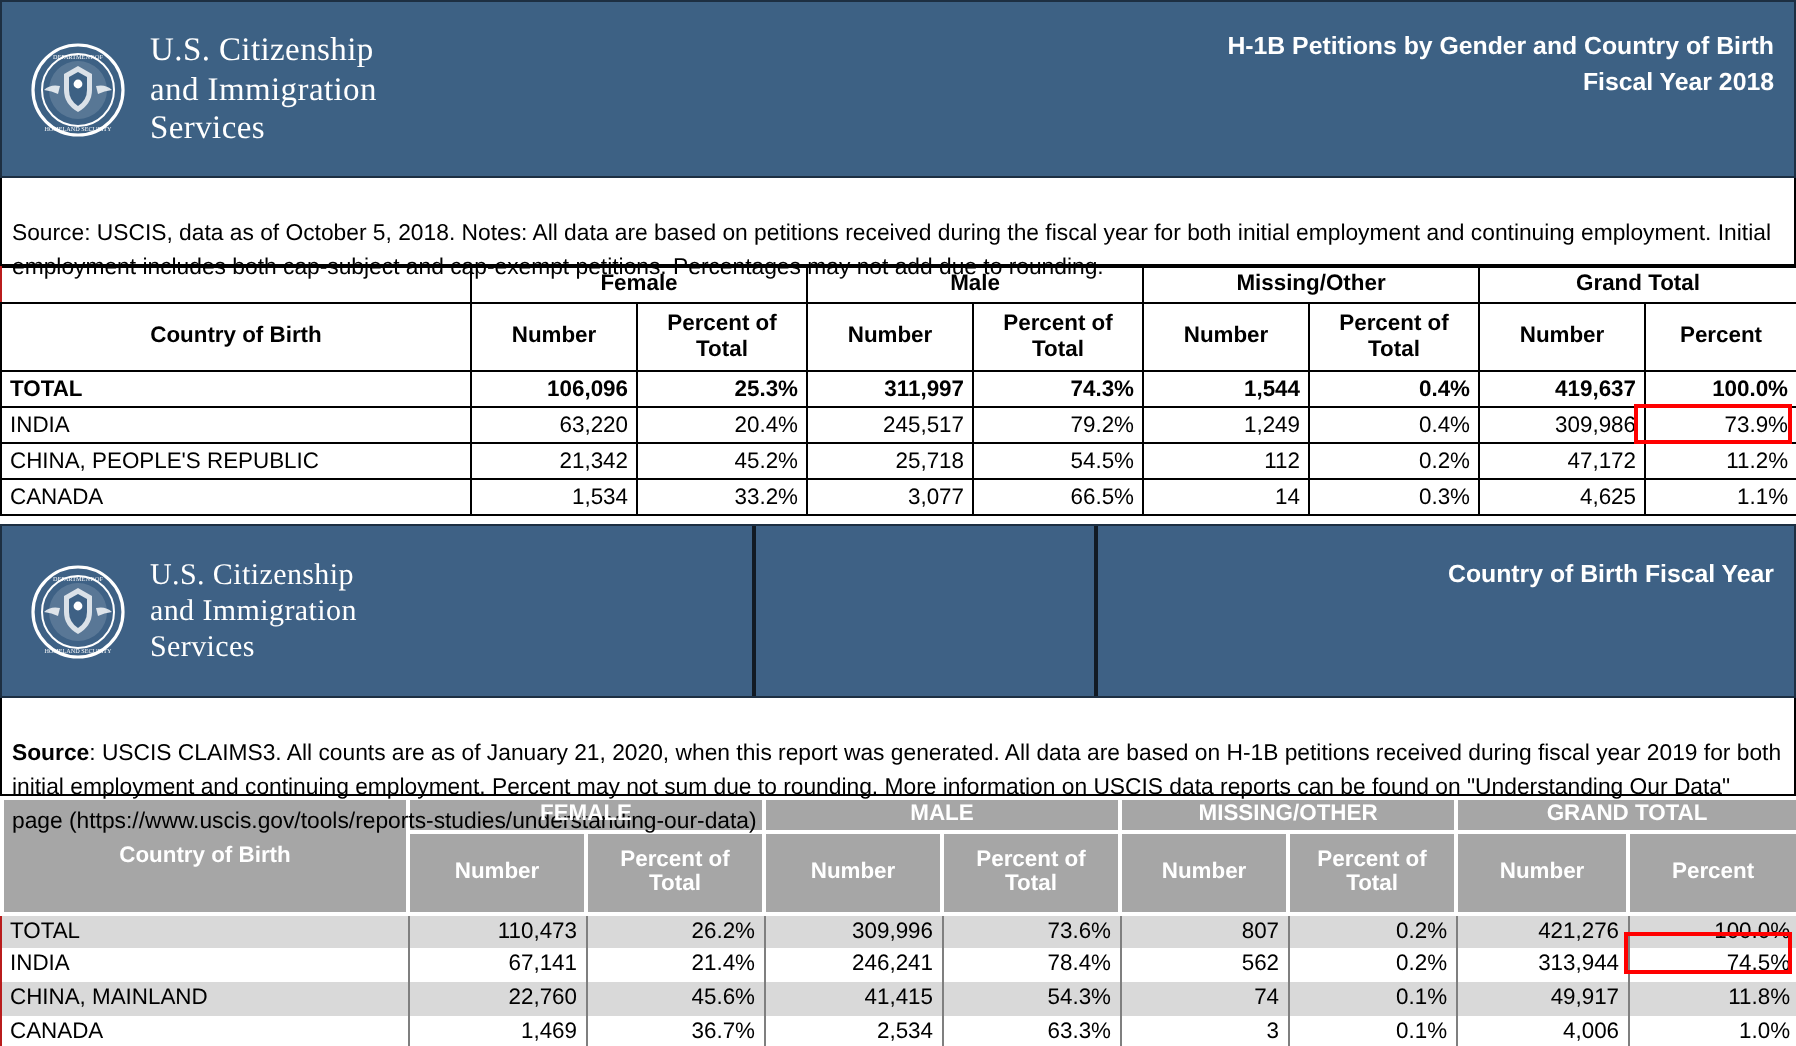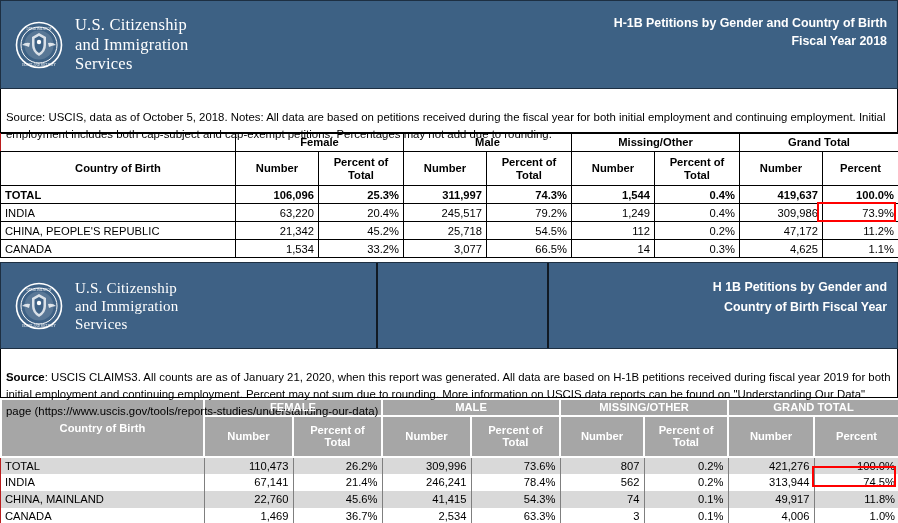--- a/index.html
+++ b/index.html
@@ -247,21 +247,20 @@
       </svg>
     </div>
     <div class="agency agency-2">
       <div>U.S. Citizenship</div>
       <div>and Immigration</div>
       <div>Services</div>
     </div>
     <div class="vdiv" style="left:375px;"></div>
     <div class="vdiv" style="left:546px;"></div>
     <div class="banner-title banner-title-2" style="right:10px; top:14px; width:330px;">
-      <div>H 1B Petitions by Gender and</div>
       <div>Country of Birth Fiscal Year</div>
     </div>
   </div>
 
   <div class="note" style="height:49px; line-height:1.5;">
     <b>Source</b><span>: USCIS CLAIMS3. All counts are as of January 21, 2020, when this report was generated. All data are based on H-1B petitions received during fiscal year 2019 for both initial employment and continuing employment. Percent may not sum due to rounding. More information on USCIS data reports can be found on "Understanding Our Data" page (https://www.uscis.gov/tools/reports-studies/understanding-our-data)</span>
   </div>
 
   <table class="t2">
     <colgroup>

